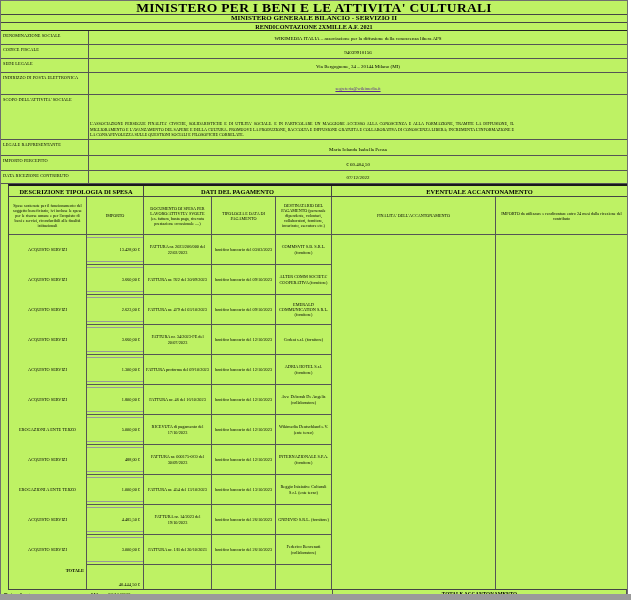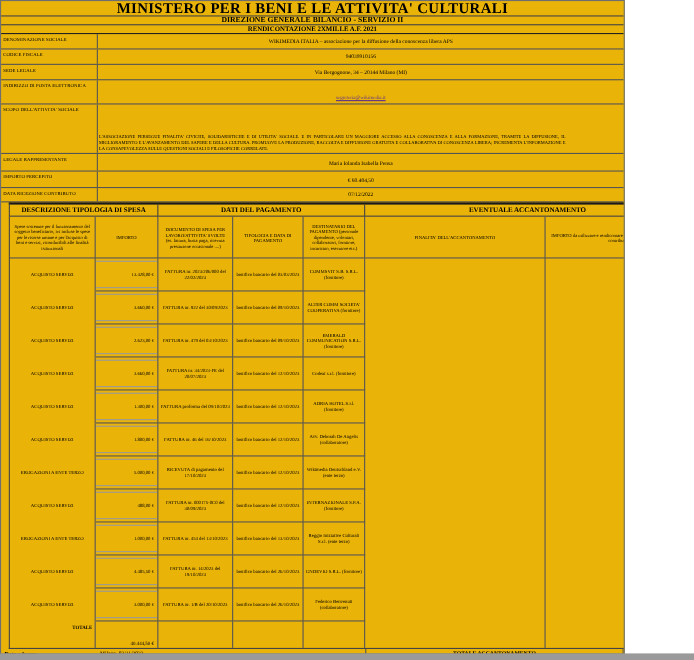--- a/index.html
+++ b/index.html
@@ -4,22 +4,22 @@
 <style>
   html,body{margin:0;padding:0;}
   body{
     width:631px;height:600px;overflow:hidden;
     background:#ffffff;
     font-family:"Liberation Serif","DejaVu Serif",serif;
     color:#000;
   }
   .backdrop-strip{position:absolute;left:0;top:594px;width:631px;height:6px;background:#9a9a9a;}
   .page{
-    position:absolute;left:0;top:0;width:568px;height:595px;
-    background:#eab308;border:1px solid #6f6f6f;box-sizing:border-box;overflow:hidden;
+    position:absolute;left:0;top:0;width:628px;height:595px;
+    background:#bef264;border:1px solid #6f6f6f;box-sizing:border-box;overflow:hidden;
   }
   
   .title1{height:14px;line-height:13px;text-align:center;font-weight:bold;font-size:13.5px;
     border-bottom:1px solid #444;box-sizing:border-box;letter-spacing:.3px;}
   .title2{height:8px;line-height:7px;text-align:center;font-weight:bold;font-size:7px;
     border-bottom:1px solid #444;box-sizing:border-box;}
   .title3{height:8px;line-height:7px;text-align:center;font-weight:bold;font-size:6.2px;
     border-bottom:1px solid #222;box-sizing:border-box;}
   
   .inforow{display:grid;grid-template-columns:88px 1fr;border-bottom:1px solid #555;box-sizing:border-box;}
@@ -71,21 +71,21 @@
     border-right:1px solid #555;box-sizing:border-box;}
   .totacc-head{height:8px;line-height:8px;text-align:center;font-weight:bold;font-size:5.2px;
     border-bottom:1px solid #555;}
 </style>
 </head>
 <body>
 
 <div class="page">
 
   <div class="title1">MINISTERO PER I BENI E LE ATTIVITA' CULTURALI</div>
-  <div class="title2">DIREZIONE GENERALE BILANCIO  - SERVIZIO II</div>
+  <div class="title2">MINISTERO GENERALE BILANCIO  - SERVIZIO II</div>
   <div class="title3">RENDICONTAZIONE 2XMILLE A.F. 2021</div>
 
   <div class="inforow r1">
     <div class="lbl">DENOMINAZIONE SOCIALE</div>
     <div class="val">WIKIMEDIA ITALIA – associazione per la diffusione della conoscenza libera APS</div>
   </div>
   <div class="inforow r2">
     <div class="lbl">CODICE  FISCALE</div>
     <div class="val">94039910156</div>
   </div>

